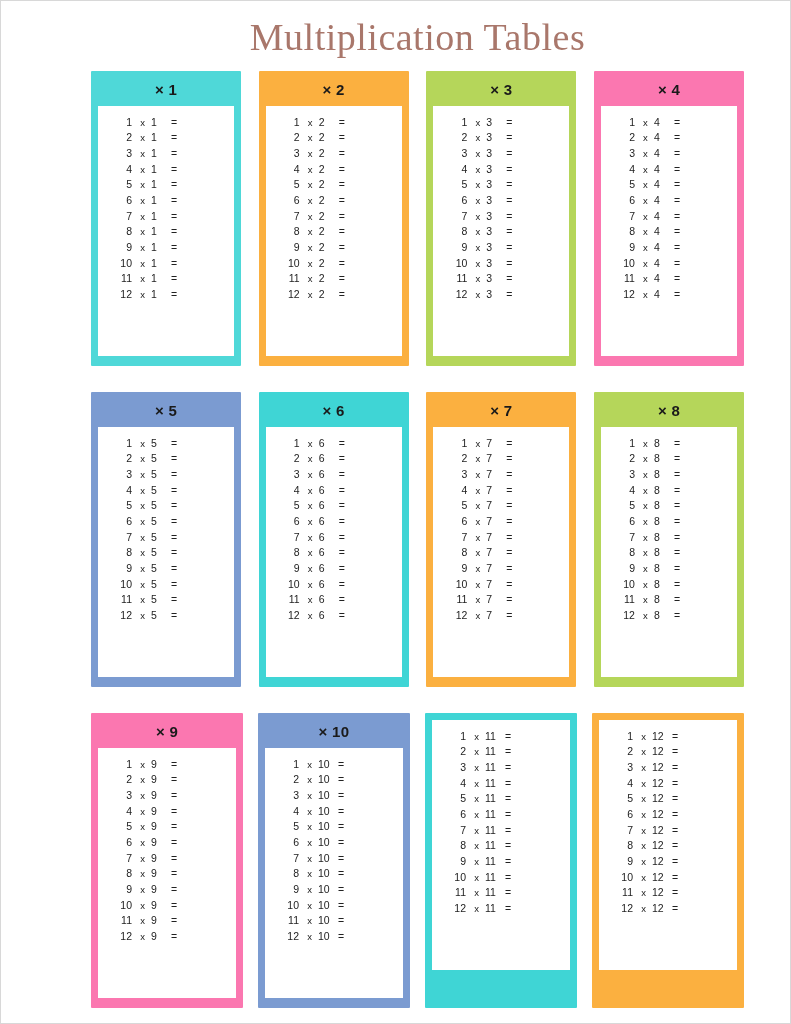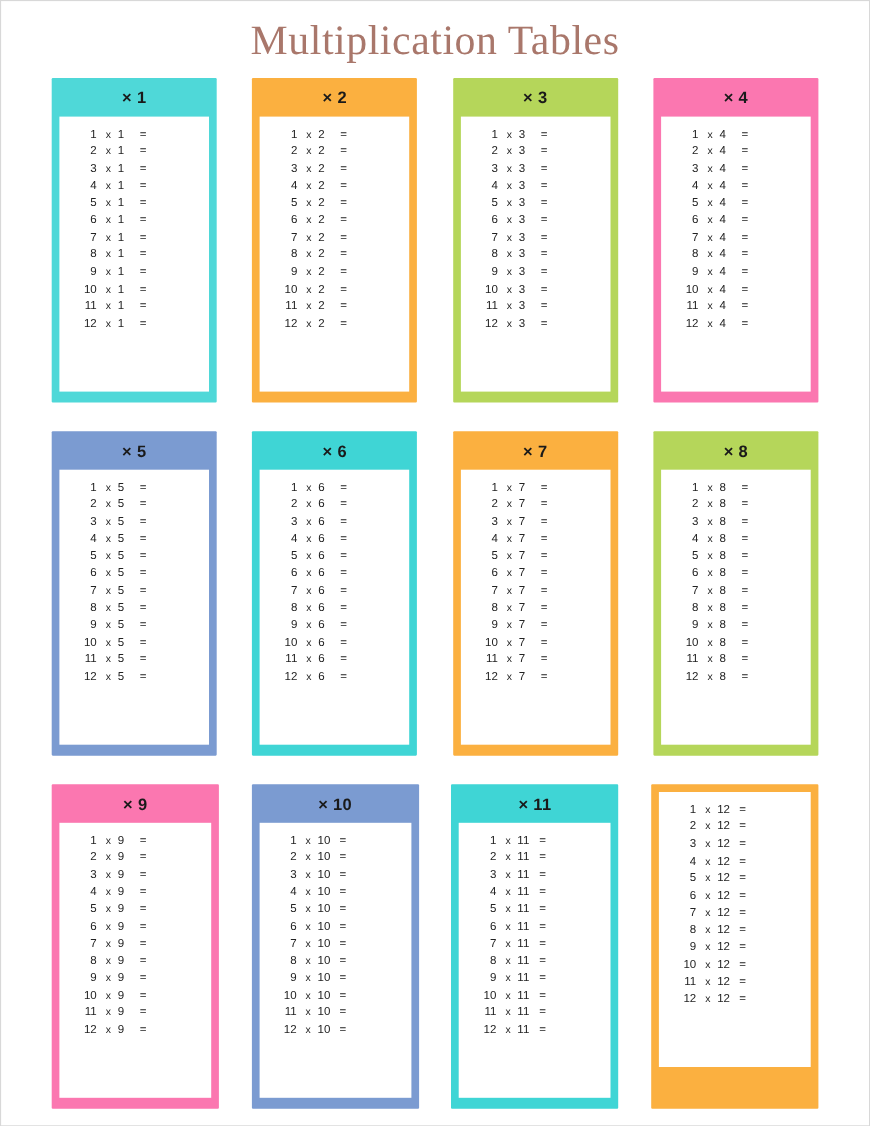--- a/index.html
+++ b/index.html
@@ -14,20 +14,21 @@
     overflow: hidden;
     position: relative;
   }
   .page {
     width: 791px;
     height: 1024px;
     box-sizing: border-box;
     border: 1px solid #d8d8d8;
     background: #ffffff;
     position: relative;
+    padding-left: 44px;
   }
   .page-title {
     text-align: center;
     font-family: "Liberation Serif", serif;
     font-size: 38px;
     color: #a9776b;
     letter-spacing: 0.5px;
     margin: 14px 0 6px 0;
     font-weight: normal;
   }
@@ -867,21 +868,20 @@
             </div>
             <div class="eq">
               <span class="a">12</span>
               <span class="x">x</span>
               <span class="b">10</span>
               <span class="eqs">=</span>
             </div>
           </div>
         </div>
         <div class="card" style="background: rgb(63, 213, 213);">
-          <div class="card-head">× 11</div>
           <div class="card-body">
             <div class="eq">
               <span class="a">1</span>
               <span class="x">x</span>
               <span class="b">11</span>
               <span class="eqs">=</span>
             </div>
             <div class="eq">
               <span class="a">2</span>
               <span class="x">x</span>

